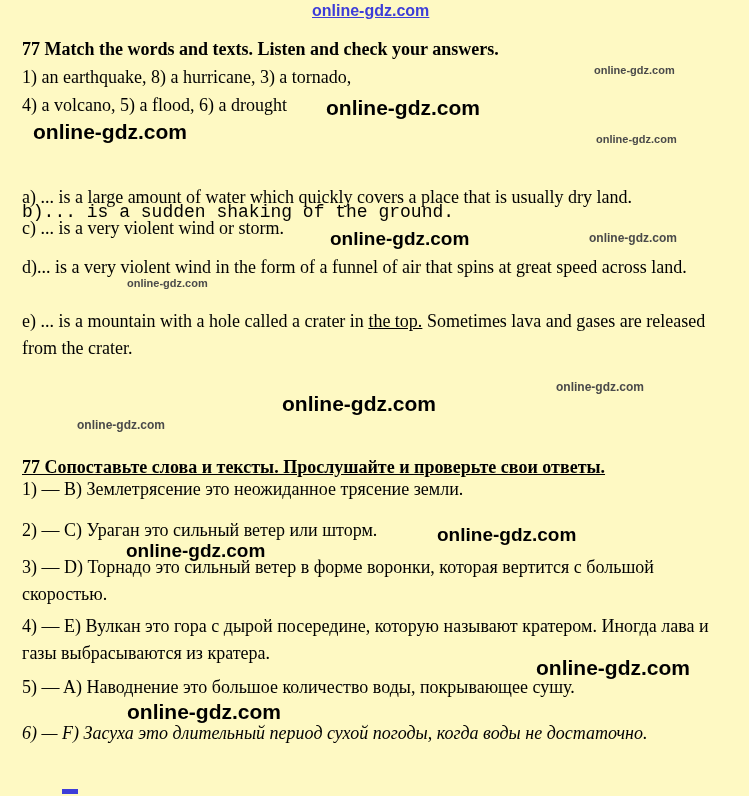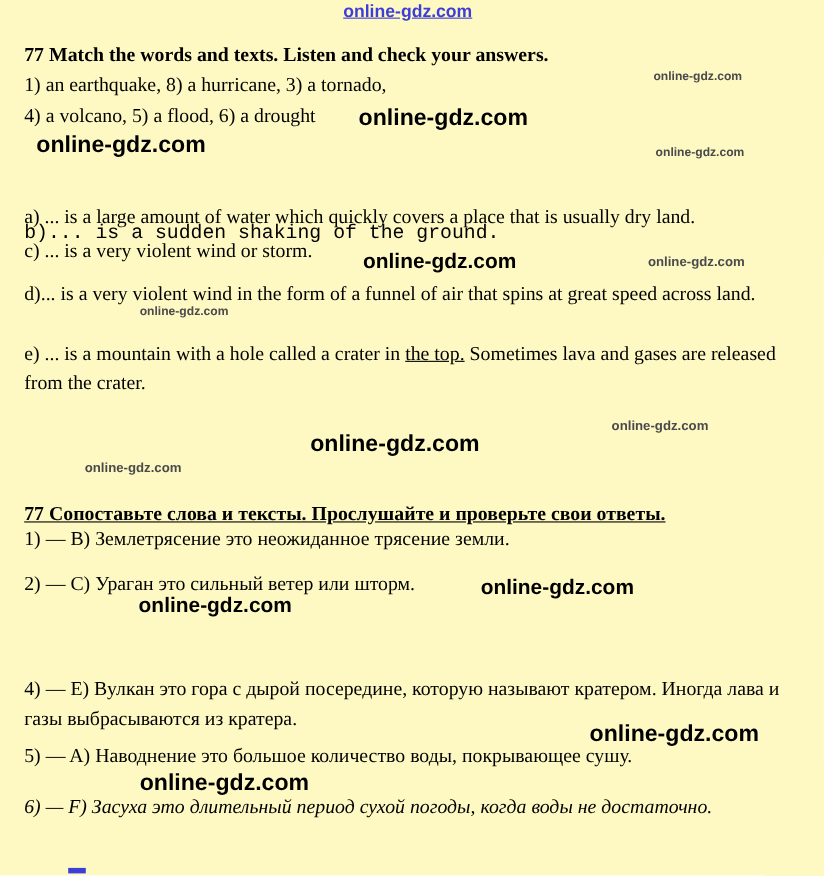--- a/index.html
+++ b/index.html
@@ -68,20 +68,21 @@
 
   <p class="abs para" style="top:308px;"><span>e) ... is a mountain with a hole called a crater in </span><span class="u">the top.</span><span> Sometimes lava and gases are released from the crater.</span></p>
 
 
   <p class="abs para bold" style="top:454px;text-decoration:underline;">77 Сопоставьте слова и тексты. Прослушайте и проверьте свои ответы.</p>
 
   <p class="abs para" style="top:476px;">1) — B) Землетрясение это неожиданное трясение земли.</p>
 
   <p class="abs para" style="top:517px;">2) — C) Ураган это сильный ветер или шторм.</p>
 
+  <p class="abs para" style="top:554px; width:672px;">3) — D) Торнадо это сильный ветер в форме воронки, которая вертится с большой скоростью.</p>
 
   <p class="abs para" style="top:613px;">4) — E) Вулкан это гора с дырой посередине, которую называют кратером. Иногда лава и газы выбрасываются из кратера.</p>
 
   <p class="abs para" style="top:674px;">5) — A) Наводнение это большое количество воды, покрывающее сушу.</p>
 
   <p class="abs para" style="top:720px; width:656px;font-style:italic;">6) — F) Засуха это длительный период сухой погоды, когда воды не достаточно.</p>
 
   <span class="wm wm-small" style="left:594px; top:64px;">online-gdz.com</span>
   <span class="wm wm-big" style="left:326px; top:96px;">online-gdz.com</span>
   <span class="wm wm-big" style="left:33px;  top:120px;">online-gdz.com</span>

